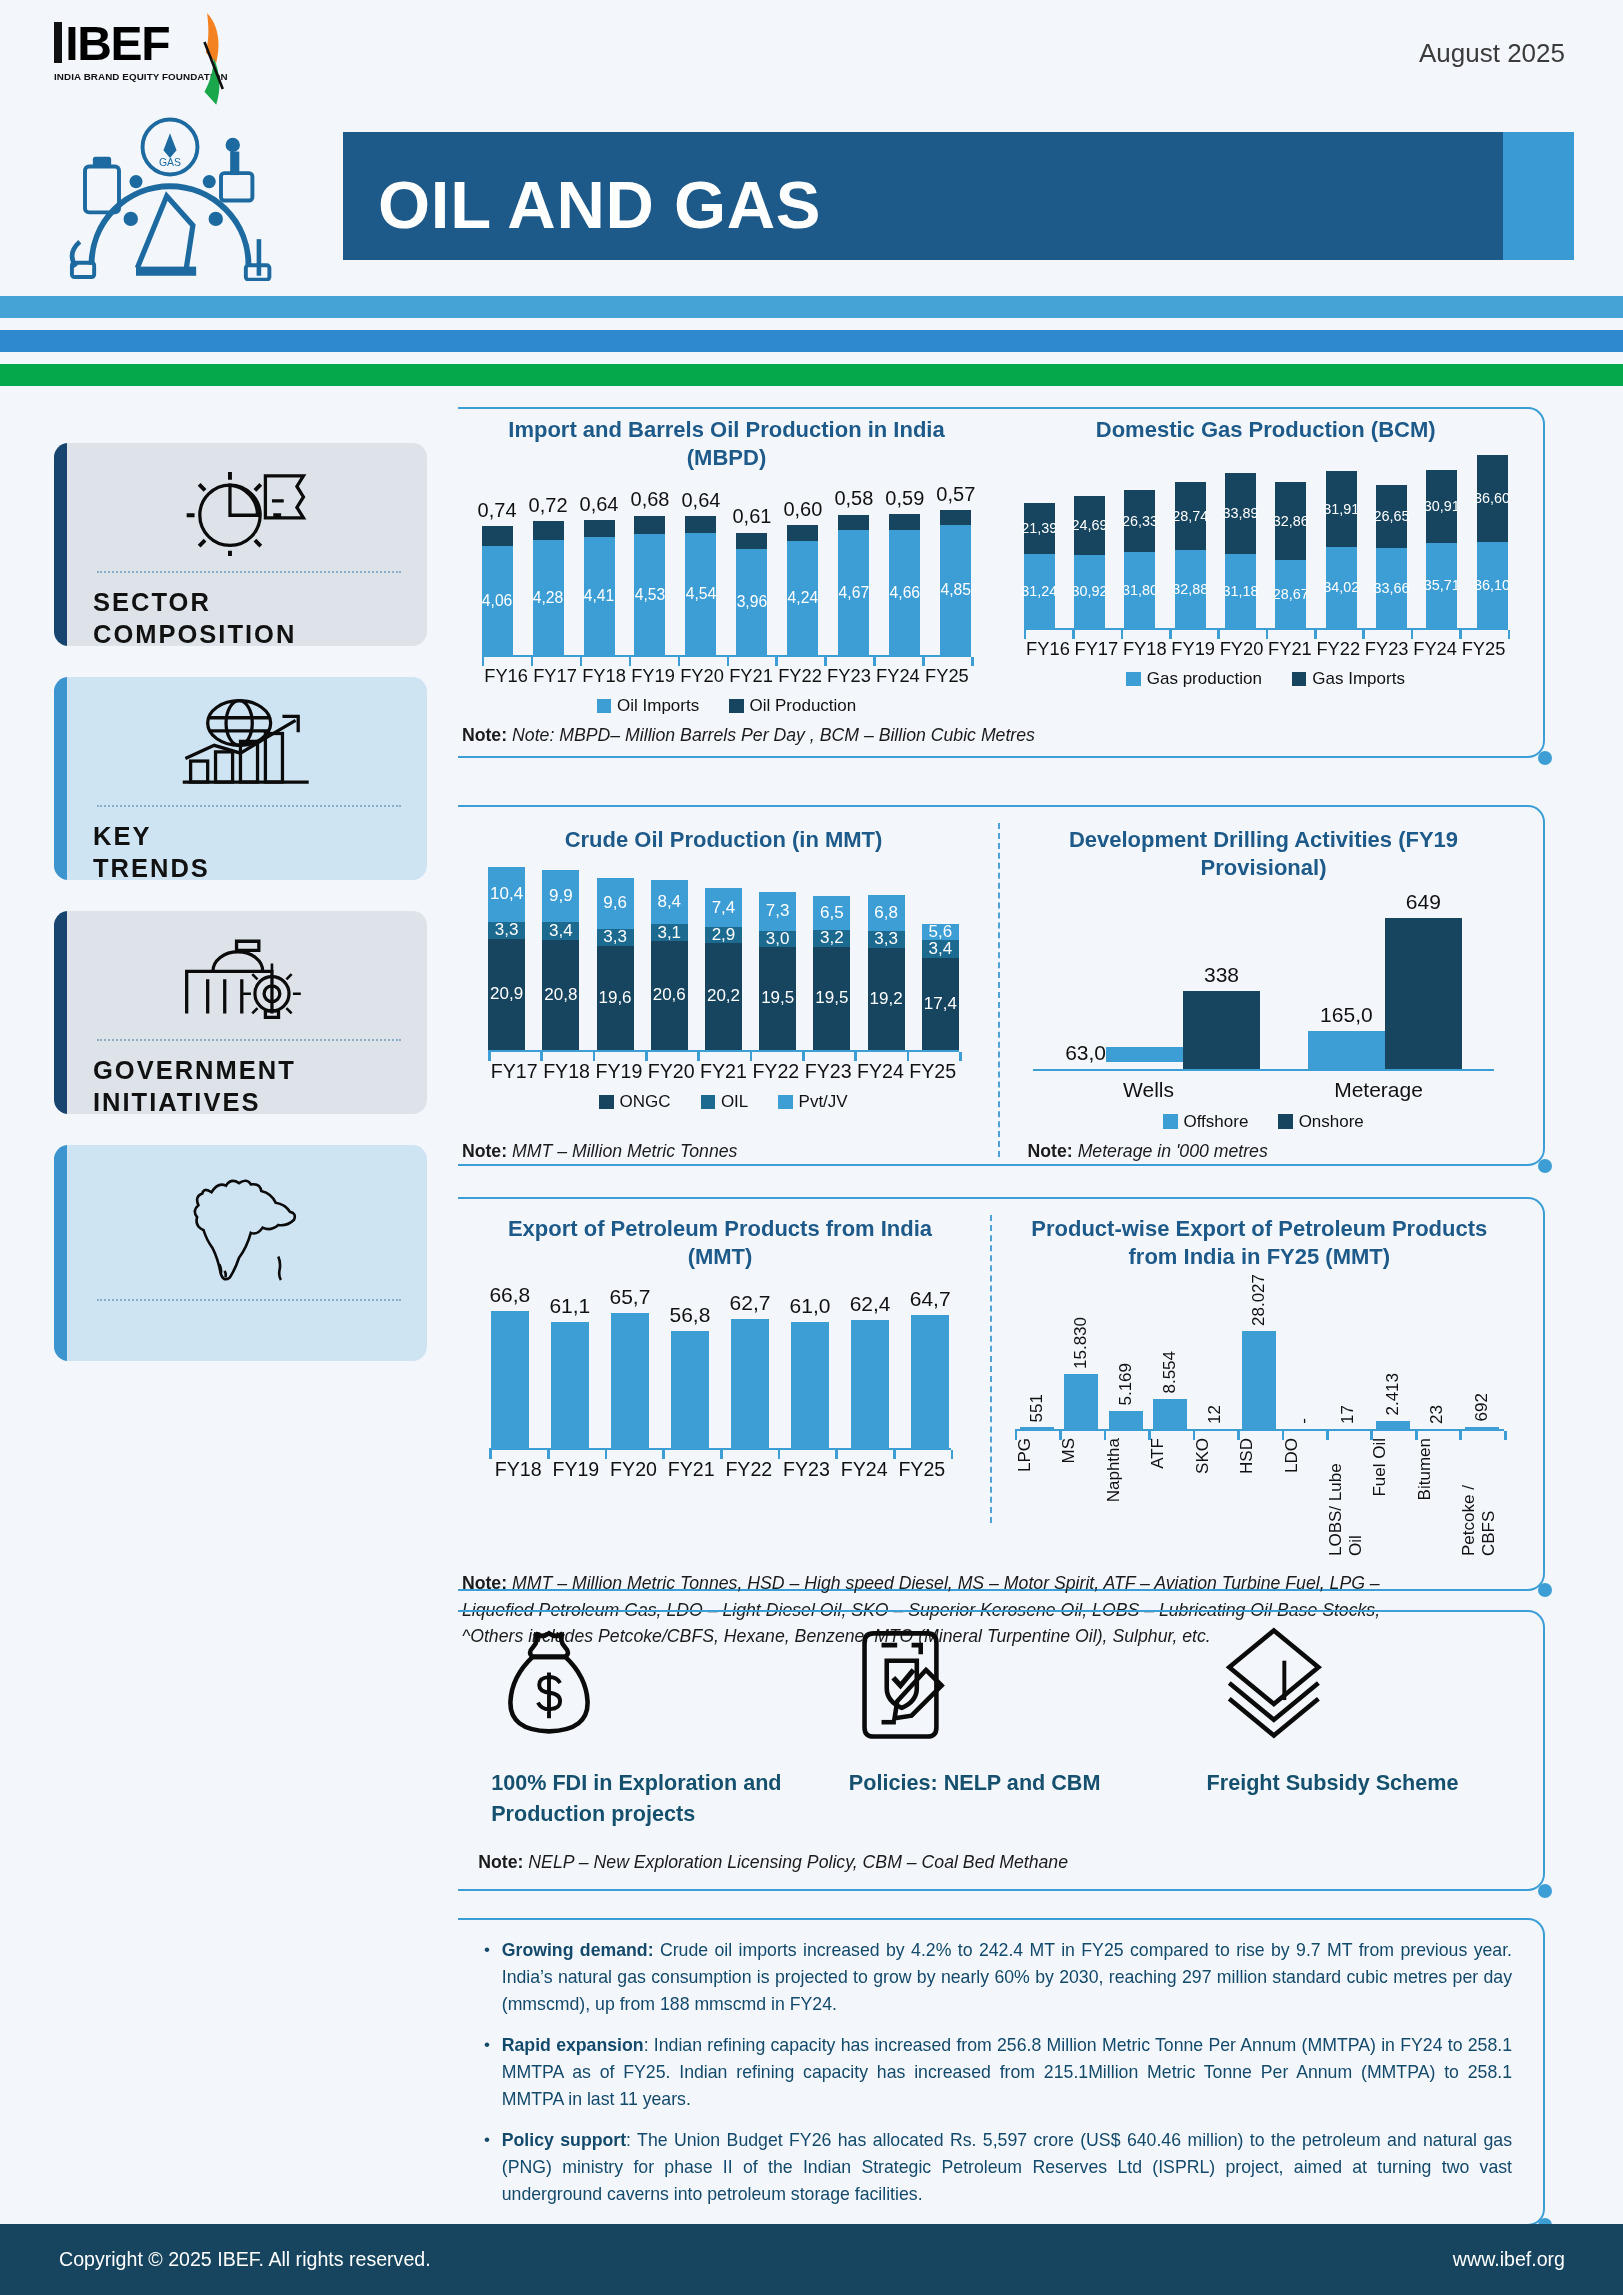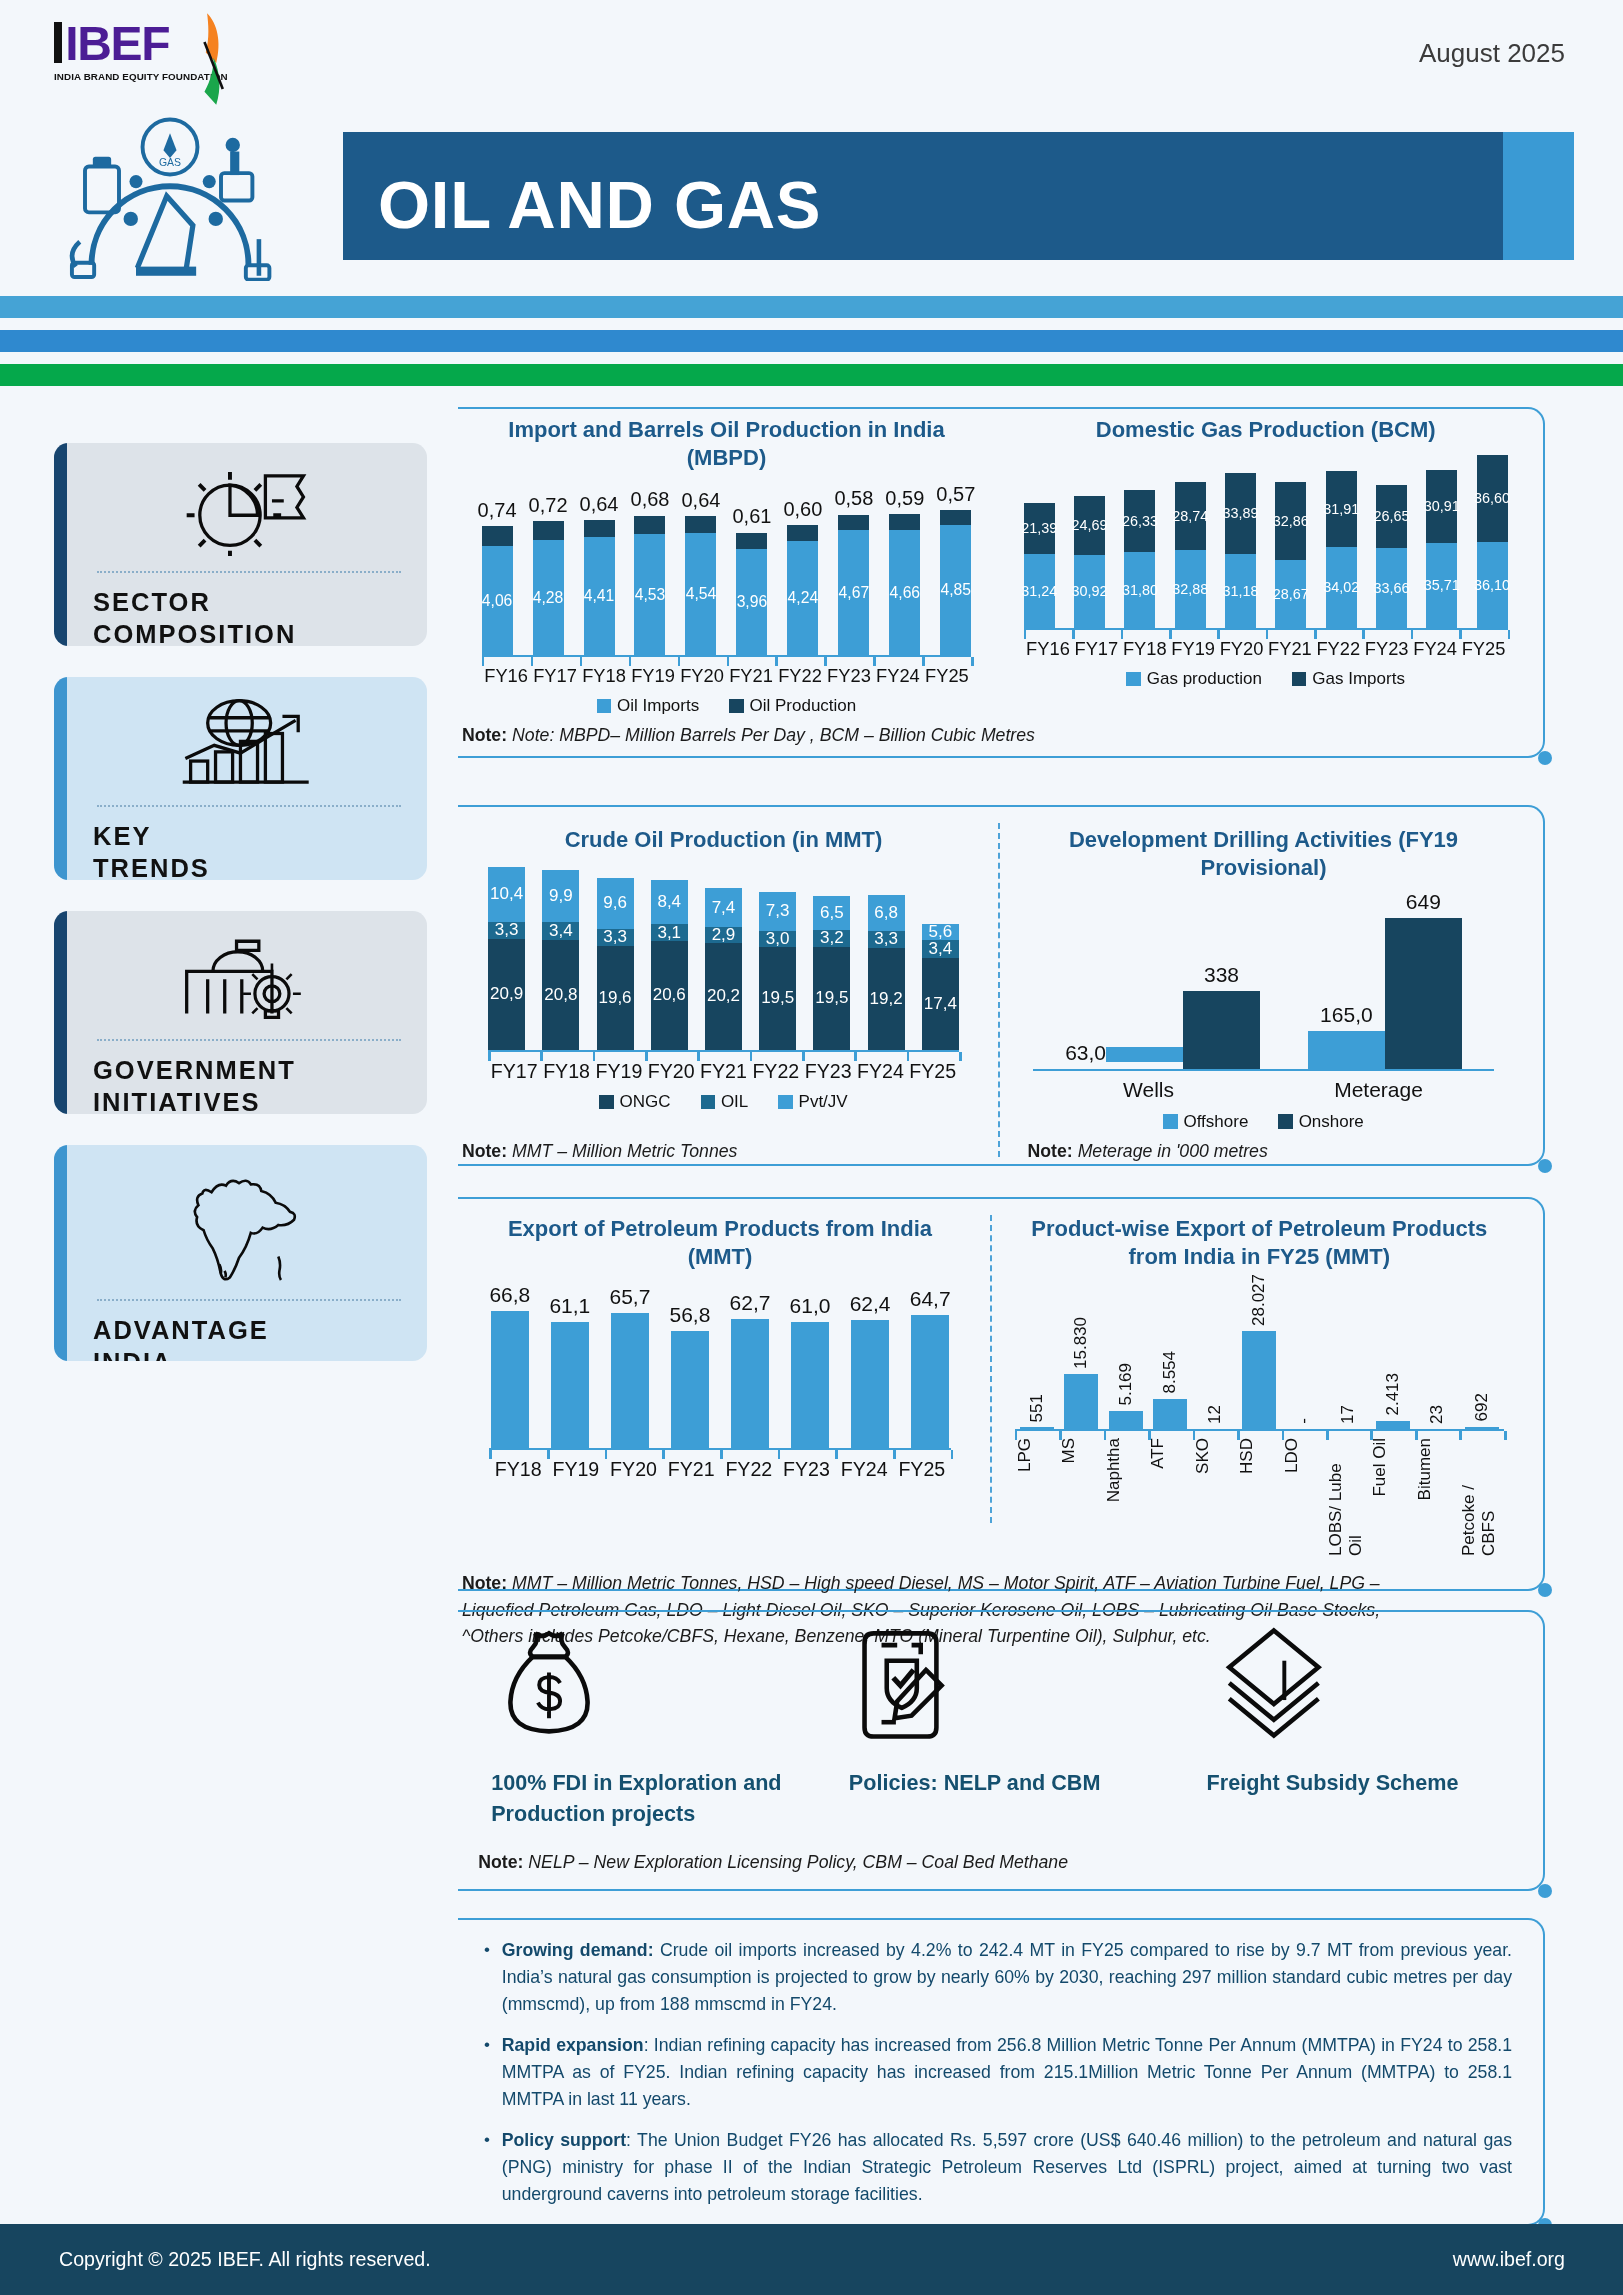--- a/index.html
+++ b/index.html
@@ -7,21 +7,21 @@
   body {
     font-family: "Liberation Sans", sans-serif;
     background: #f3f7fb;
     position: relative;
     overflow: hidden;
   }
 
   
   .header { position: relative; height: 288px; }
   .logo-wrap { position: absolute; left: 54px; top: 19.6px; width: 275px; }
-  .logo-text { font-weight: bold; font-size: 48px; letter-spacing: -1.3px; color: #4c1d95; line-height: 1; }
+  .logo-text { font-weight: bold; font-size: 48px; letter-spacing: -1.3px; color: #000000; line-height: 1; }
   .logo-text .bar { display: inline-block; width: 7.9px; height: 41px; background: #111; vertical-align: -3.9px; margin-right: 3.3px; }
   .logo-sub { font-size: 9.8px; font-weight: bold; letter-spacing: 0.1px; color: #111; margin-top: 3.9px; }
   .tricolor { position: absolute; left: 190px; top: 11.8px; width: 59px; height: 98px; }
   .sector-icon { position: absolute; left: 52px; top: 111px; width: 236px; height: 170px; }
 
   .date { position: absolute; right: 59px; top: 38px; font-size: 26px; color: #3b3b3b; }
 
   .title-bar {
     position: absolute; left: 343px; top: 132px;
     width: 1160px; height: 128px;
@@ -230,21 +230,20 @@
   <div class="side-card blue" style="height:216px; margin-top:31px;">
     <div class="edge"></div>
     <div class="side-icon" style="height:124px;">
       <svg width="131" height="118" viewBox="0 0 200 180" fill="none" stroke="#0b0b0b" stroke-width="4">
         <path d="M42 40 q10 -16 22 -10 q8 -12 20 -4 q12 -8 18 2 q14 -2 16 10 q16 4 22 18 q14 2 22 14 q10 2 6 12 q-10 10 -24 8 q-12 10 -24 4 q-8 12 -18 8 q-6 22 -18 38 q-6 18 -14 30 q-10 8 -14 -6 q-4 -22 -12 -38 q-10 -14 -14 -28 q-14 -6 -10 -20 q-8 -10 2 -18 q-6 -14 6 -18 q2 -10 14 -2 Z"></path>
         <path d="M54 150 q4 8 2 14 M62 160 q3 6 1 10"></path>
         <path d="M144 138 q4 10 2 20 q-2 10 2 16"></path>
       </svg>
     </div>
     <div class="side-div"></div>
-    <div class="side-label"><span>ADVANTAGE</span><br><span>INDIA</span></div>
   </div>
 </div>
 
 <div class="panel-frame" style="left:458px; top:407px; width:1087px; height:351px;"></div>
 <div class="dot-end" style="left:1538px; top:751px;"></div>
 
 <div style="position:absolute; left:458px; top:416px; width:1080px;">
   <div style="display:flex;">
 
     <div style="width:537px; padding:0 9.2px;">

